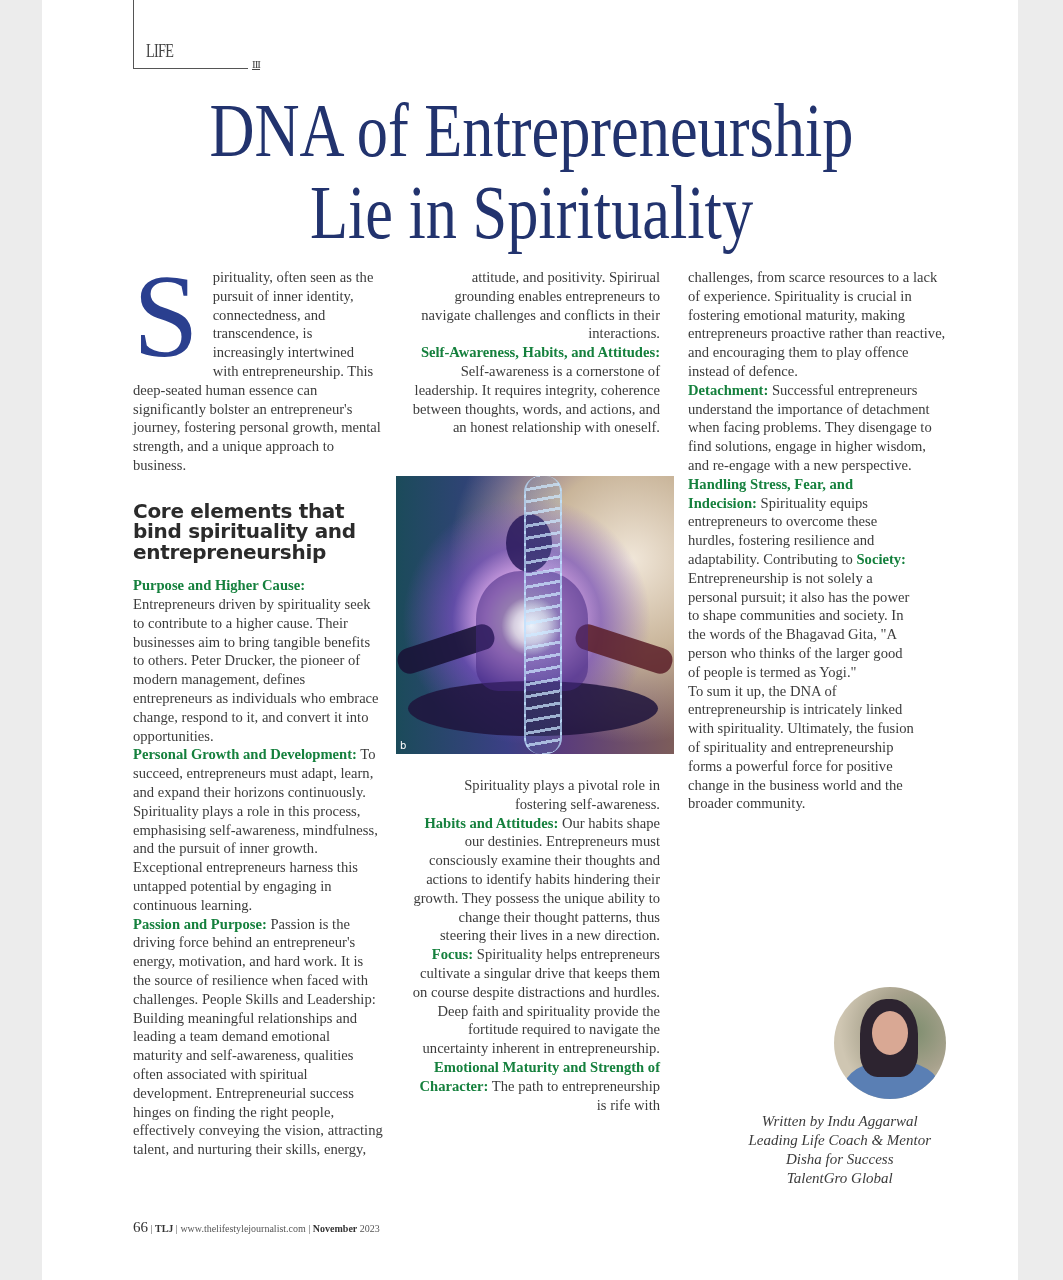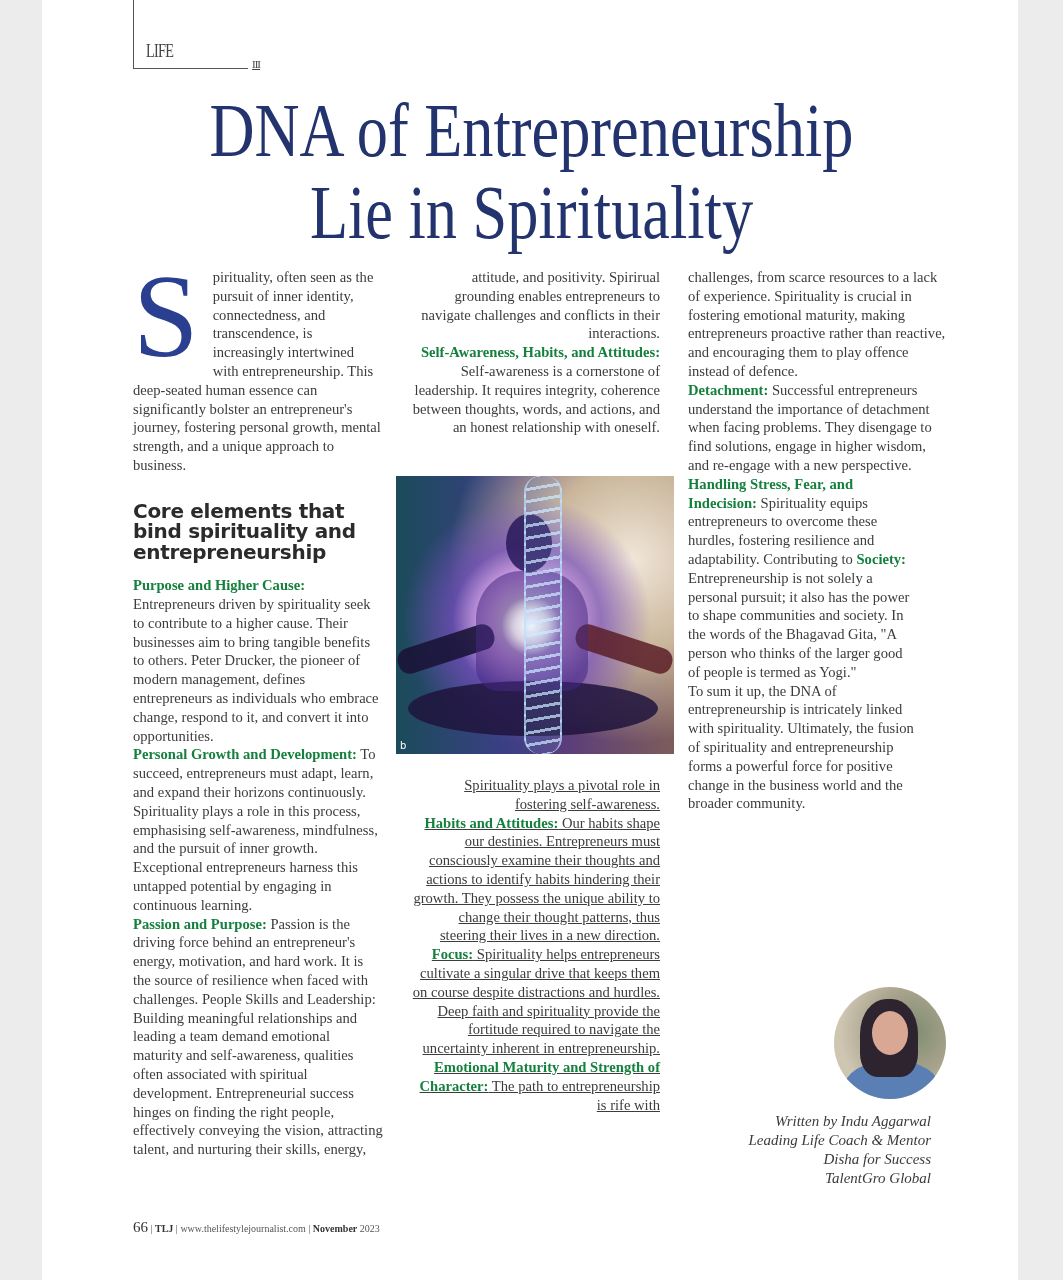--- a/index.html
+++ b/index.html
@@ -93,21 +93,21 @@
     background: radial-gradient(circle at 70% 40%, #7d8d6e 0%, #a8a28d 40%, #cfc6b2 70%);
   }
   .avatar .hair { position:absolute; left: 26px; top: 12px; width: 58px; height: 78px; border-radius: 45% 45% 30% 30%; background: #2d2430; }
   .avatar .face { position:absolute; left: 38px; top: 24px; width: 36px; height: 44px; border-radius: 50%; background: #d9a894; }
   .avatar .torso { position:absolute; left: 10px; top: 74px; width: 96px; height: 60px; border-radius: 45% 45% 0 0; background: #5a7fb4; }
 
   .byline {
     position: absolute; right: 132px; top: 1112px; text-align: right; font-style: italic;
     font-size: 15px; line-height: 19px; color: #3b3b3b;
   }
-  .byline div { margin: 0; }
+  .byline div { margin: 0; text-align: center; }
 
   .footer {
     position: absolute; left: 133px; top: 1219px; font-size: 10px; color: #555; white-space: nowrap;
   }
   .footer .pg { font-size: 15px; font-weight: normal; color: #333; }
   .footer b { color: #333; }
 </style>
 </head>
 <body>
 
@@ -140,21 +140,21 @@
   <div class="silhouette-legs"></div>
   <div class="arm-l"></div>
   <div class="arm-r"></div>
   <div class="silhouette-body"></div>
   <div class="silhouette-head"></div>
   <div class="glow"></div>
   <div class="helix"></div>
   <span class="corner-b">b</span>
 </div>
 
-<div class="col col2" style="top:776px;text-decoration:underline;">
+<div class="col col2" style="top:776px;">
   <p><span>Spirituality plays a pivotal role in fostering self-awareness.</span></p>
   <p><b>Habits and Attitudes:</b><span> Our habits shape our destinies. Entrepreneurs must consciously examine their thoughts and actions to identify habits hindering their growth. They possess the unique ability to change their thought patterns, thus steering their lives in a new direction.</span></p>
   <p><b>Focus:</b><span> Spirituality helps entrepreneurs cultivate a singular drive that keeps them on course despite distractions and hurdles. Deep faith and spirituality provide the fortitude required to navigate the uncertainty inherent in entrepreneurship.</span></p>
   <p><b>Emotional Maturity and Strength of Character:</b><span> The path to entrepreneurship is rife with</span></p>
 </div>
 
 <div class="col col3">
   <p><span>challenges, from scarce resources to a lack of experience. Spirituality is crucial in fostering emotional maturity, making entrepreneurs proactive rather than reactive, and encouraging them to play offence instead of defence.</span></p>
   <p><b>Detachment:</b><span> Successful entrepreneurs understand the importance of detachment when facing problems. They disengage to find solutions, engage in higher wisdom, and re-engage with a new perspective.</span></p>
   <p style="width:230px;"><b>Handling Stress, Fear, and Indecision:</b><span> Spirituality equips entrepreneurs to overcome these hurdles, fostering resilience and adaptability. Contributing to </span><b>Society:</b><span> Entrepreneurship is not solely a personal pursuit; it also has the power to shape communities and society. In the words of the Bhagavad Gita, "A person who thinks of the larger good of people is termed as Yogi."</span></p>

